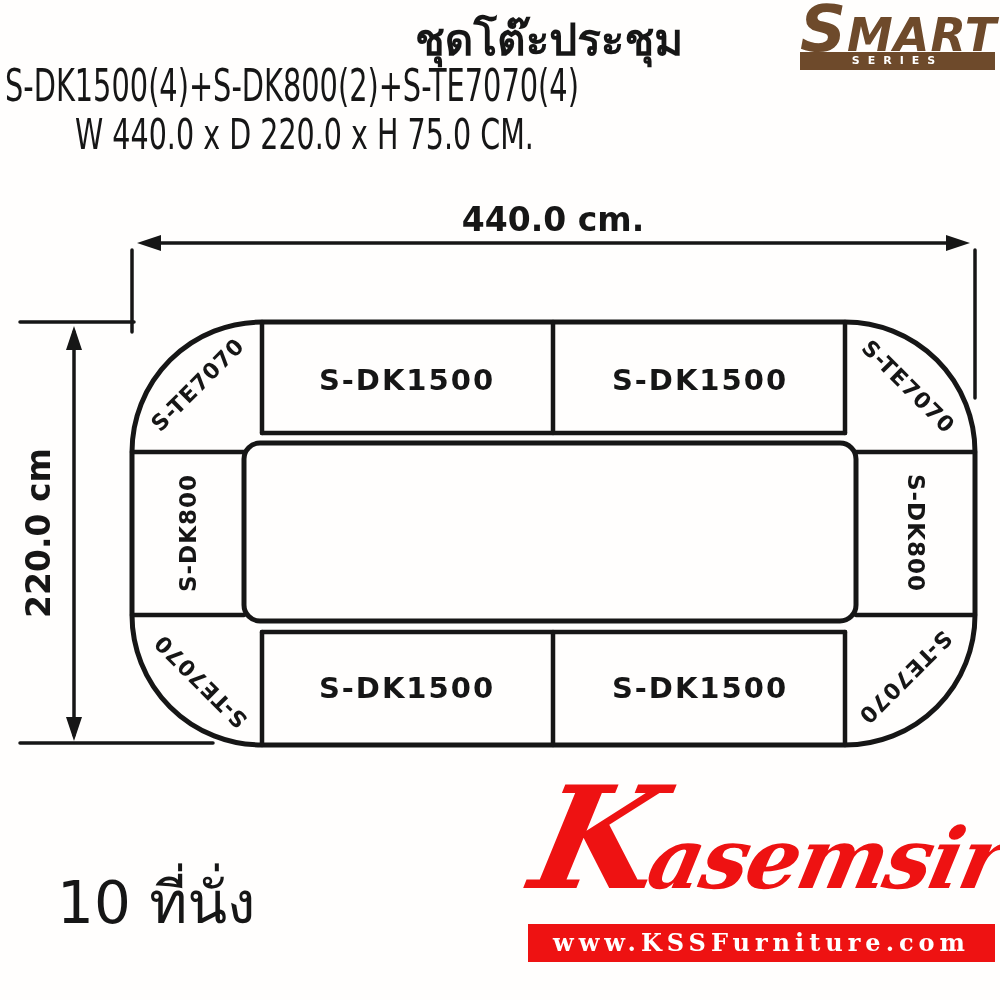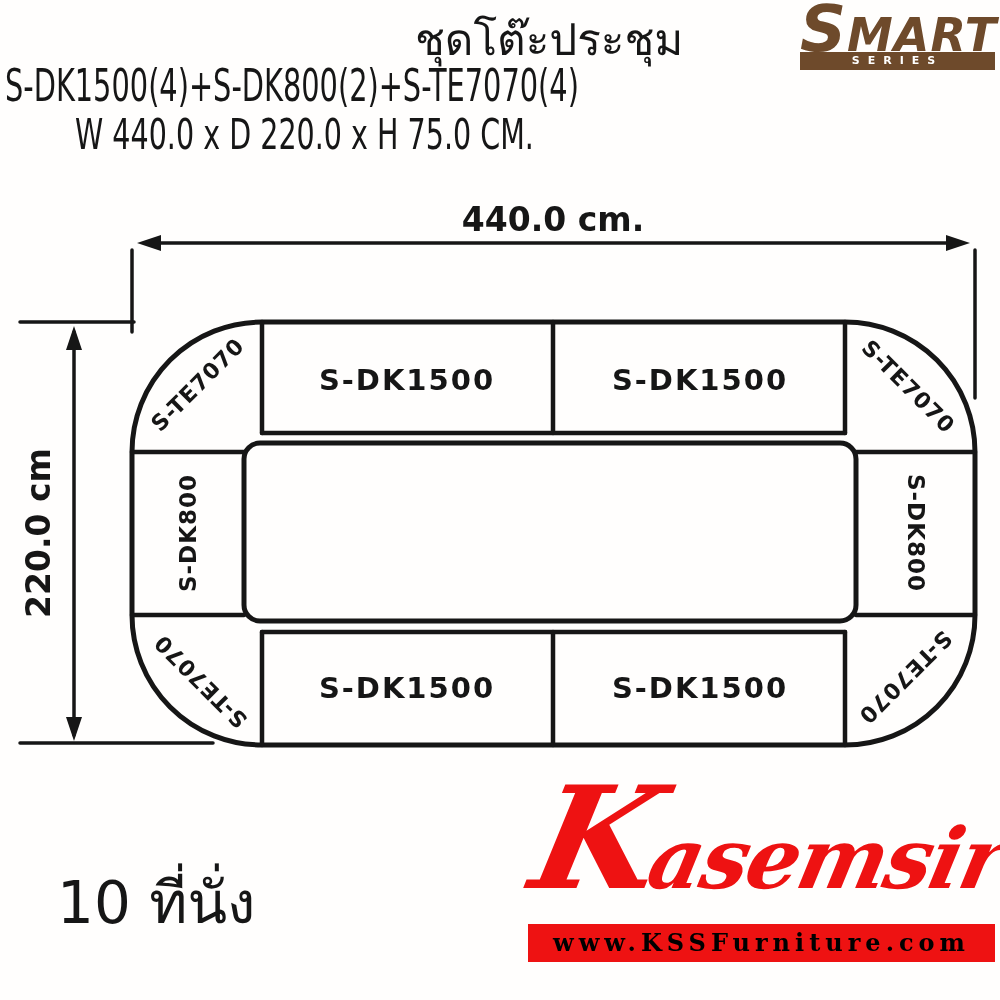--- a/index.html
+++ b/index.html
@@ -7,21 +7,21 @@
     width:1000px;height:1000px;position:relative;overflow:hidden;
     background:#fffefd;
     font-family:"DejaVu Sans","Liberation Sans",sans-serif;
     color:#161616;
   }
   .abs{position:absolute;}
 
   
   .page-title{
     left:415px;top:4px;
-    font-size:44px;font-weight:normal;letter-spacing:0px;
+    font-size:44px;font-weight:bold;letter-spacing:0px;
     white-space:nowrap;
     text-align:right;
   }
   .product-code{
     left:5px;top:60px;
     font-size:44px;font-weight:normal;white-space:nowrap;
     transform:scaleX(0.655);transform-origin:left top;
   }
   .product-size{
     left:75px;top:110px;
@@ -57,21 +57,21 @@
     left:535px;top:778px;width:460px;text-align:center;
     color:#ee1212;white-space:nowrap;
     font-family:"DejaVu Serif","Liberation Serif",serif;
     font-style:italic;font-weight:bold;
     transform:skewX(-12deg);
   }
   .kasemsiri .k{font-size:142px;line-height:120px;letter-spacing:-6px;}
   .kasemsiri .rest{font-size:84px;line-height:120px;letter-spacing:-2px;}
   .kss-banner{
     left:528px;top:924px;width:467px;height:38px;background:#ee1212;
-    color:#000000;text-align:center;line-height:38px;
+    color:#ffffff;text-align:center;line-height:38px;
     font-family:"DejaVu Serif","Liberation Serif",serif;
     font-size:24px;font-weight:bold;letter-spacing:5px;white-space:nowrap;
   }
   .seats{
     left:12px;top:856px;
     font-size:58px;font-weight:normal;white-space:nowrap;margin-left:45px;
   }
 </style>
 </head>
 <body>

